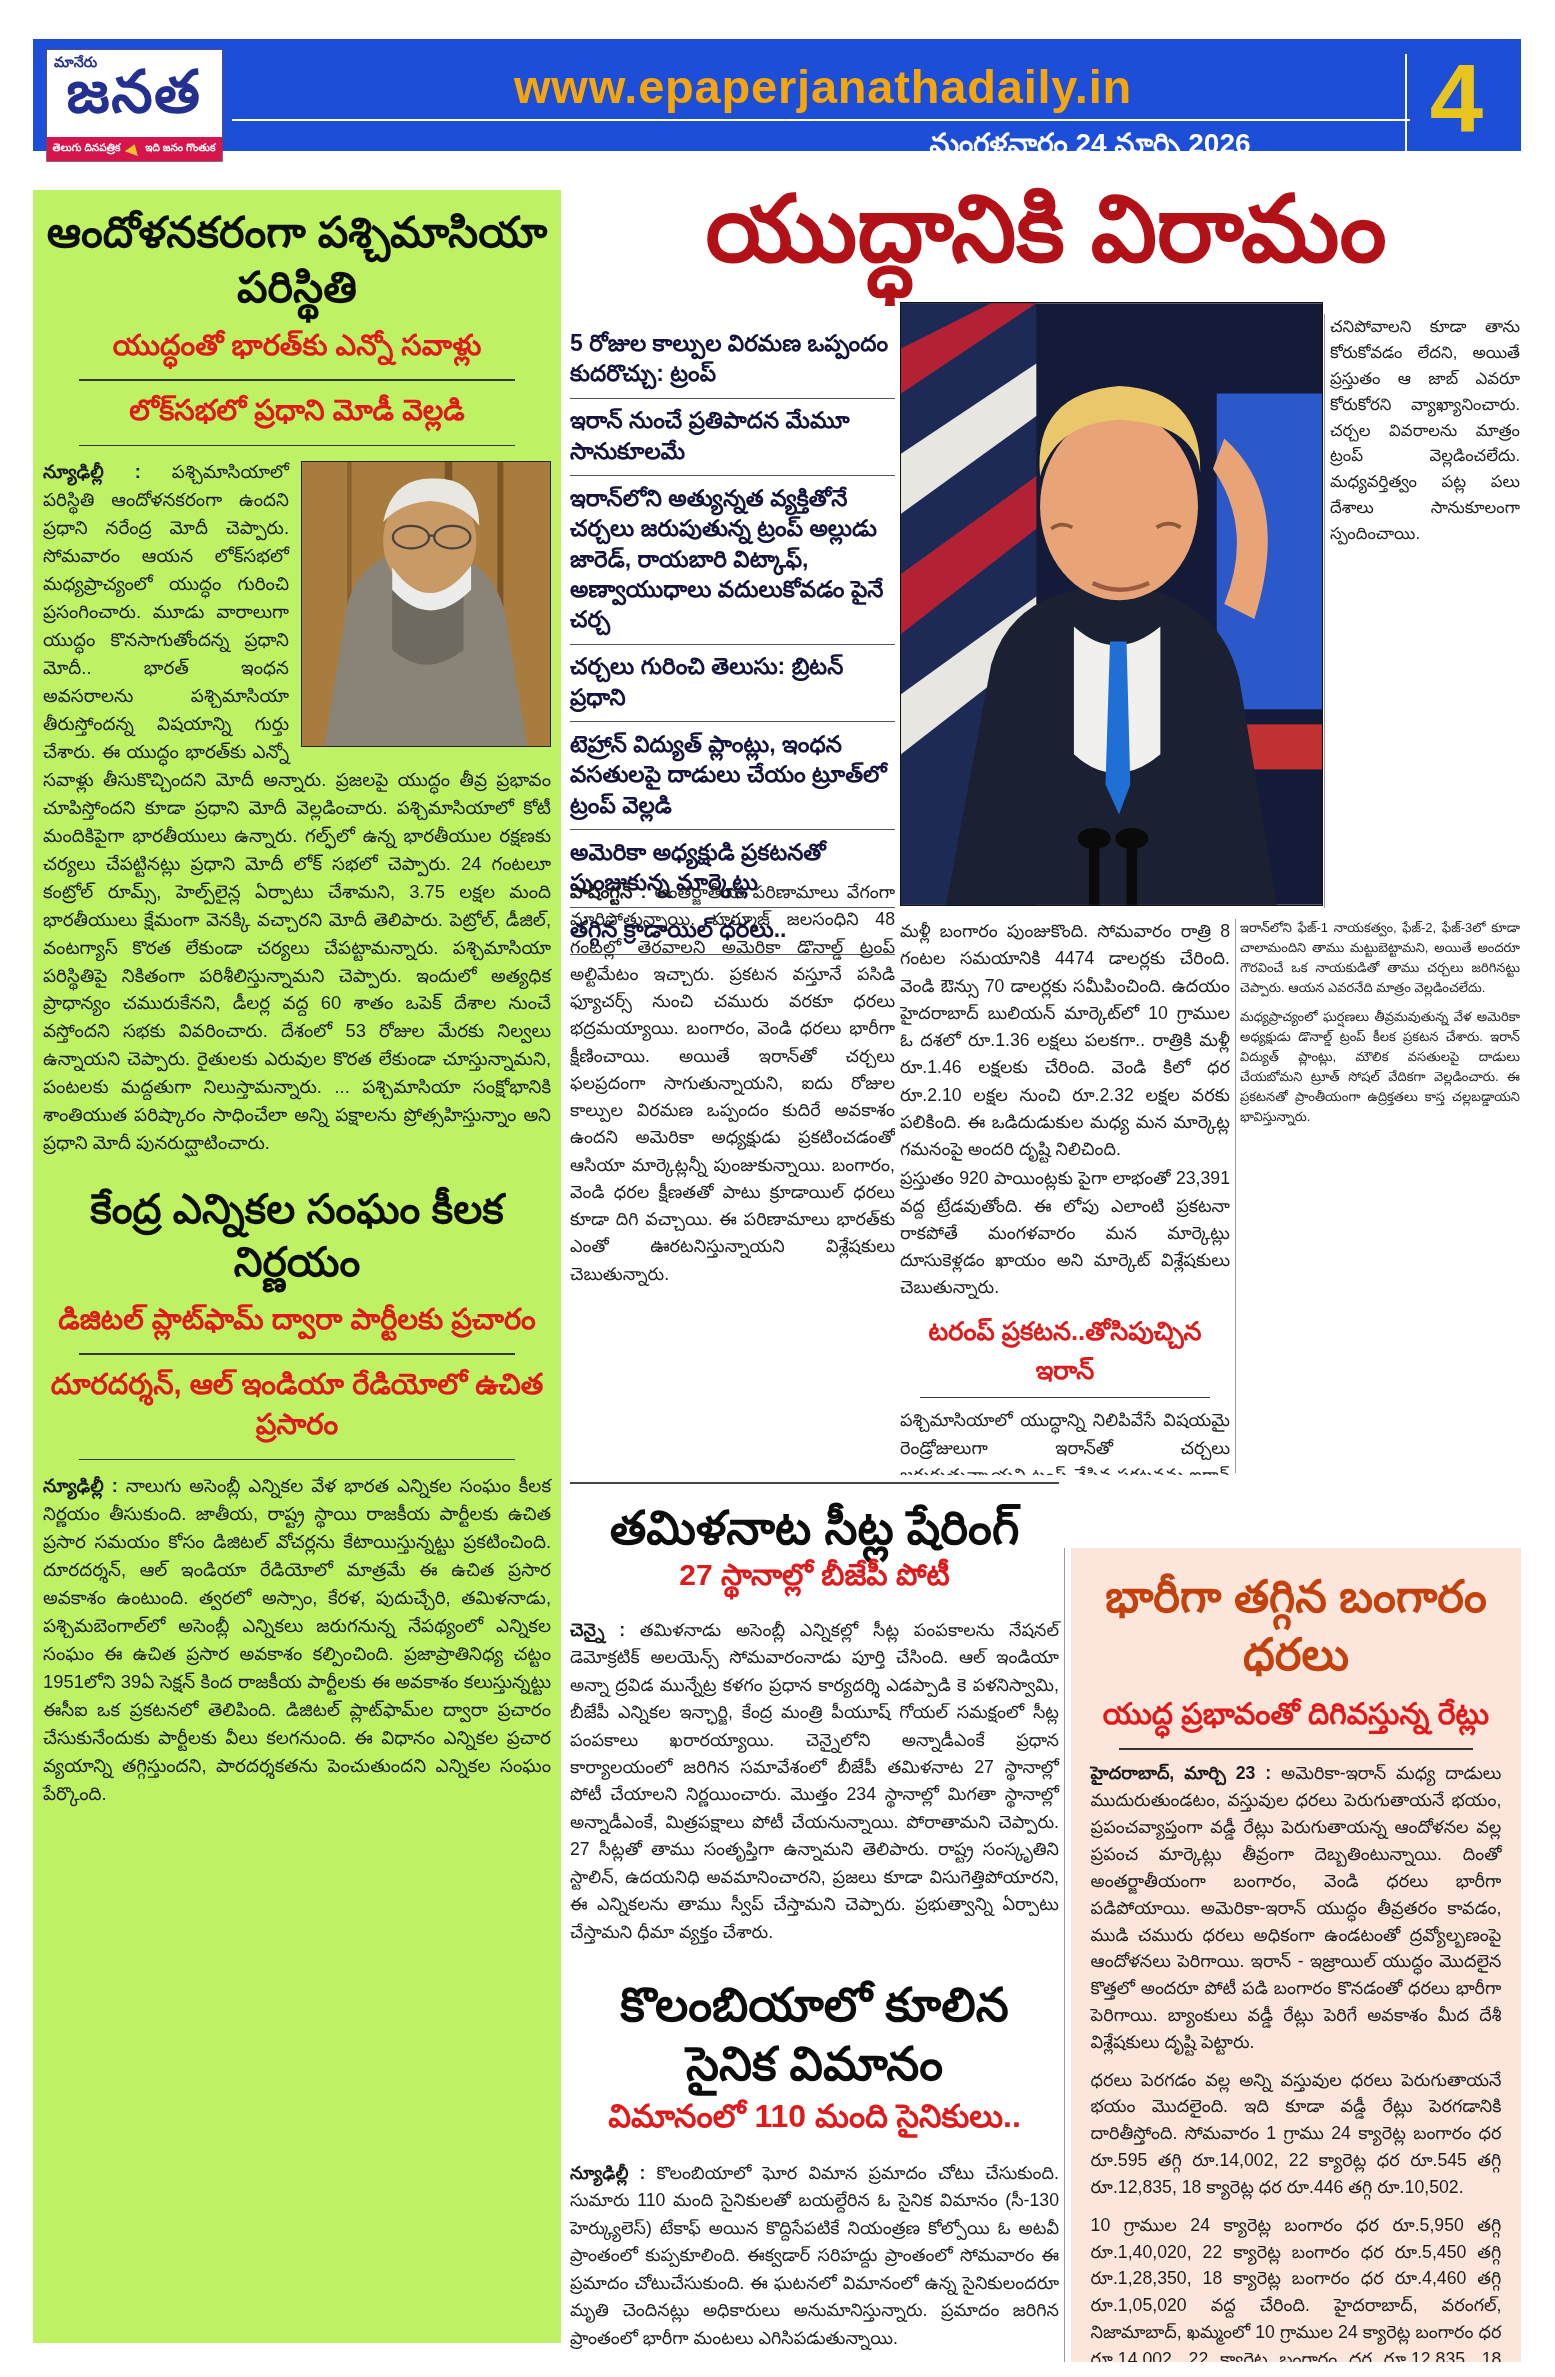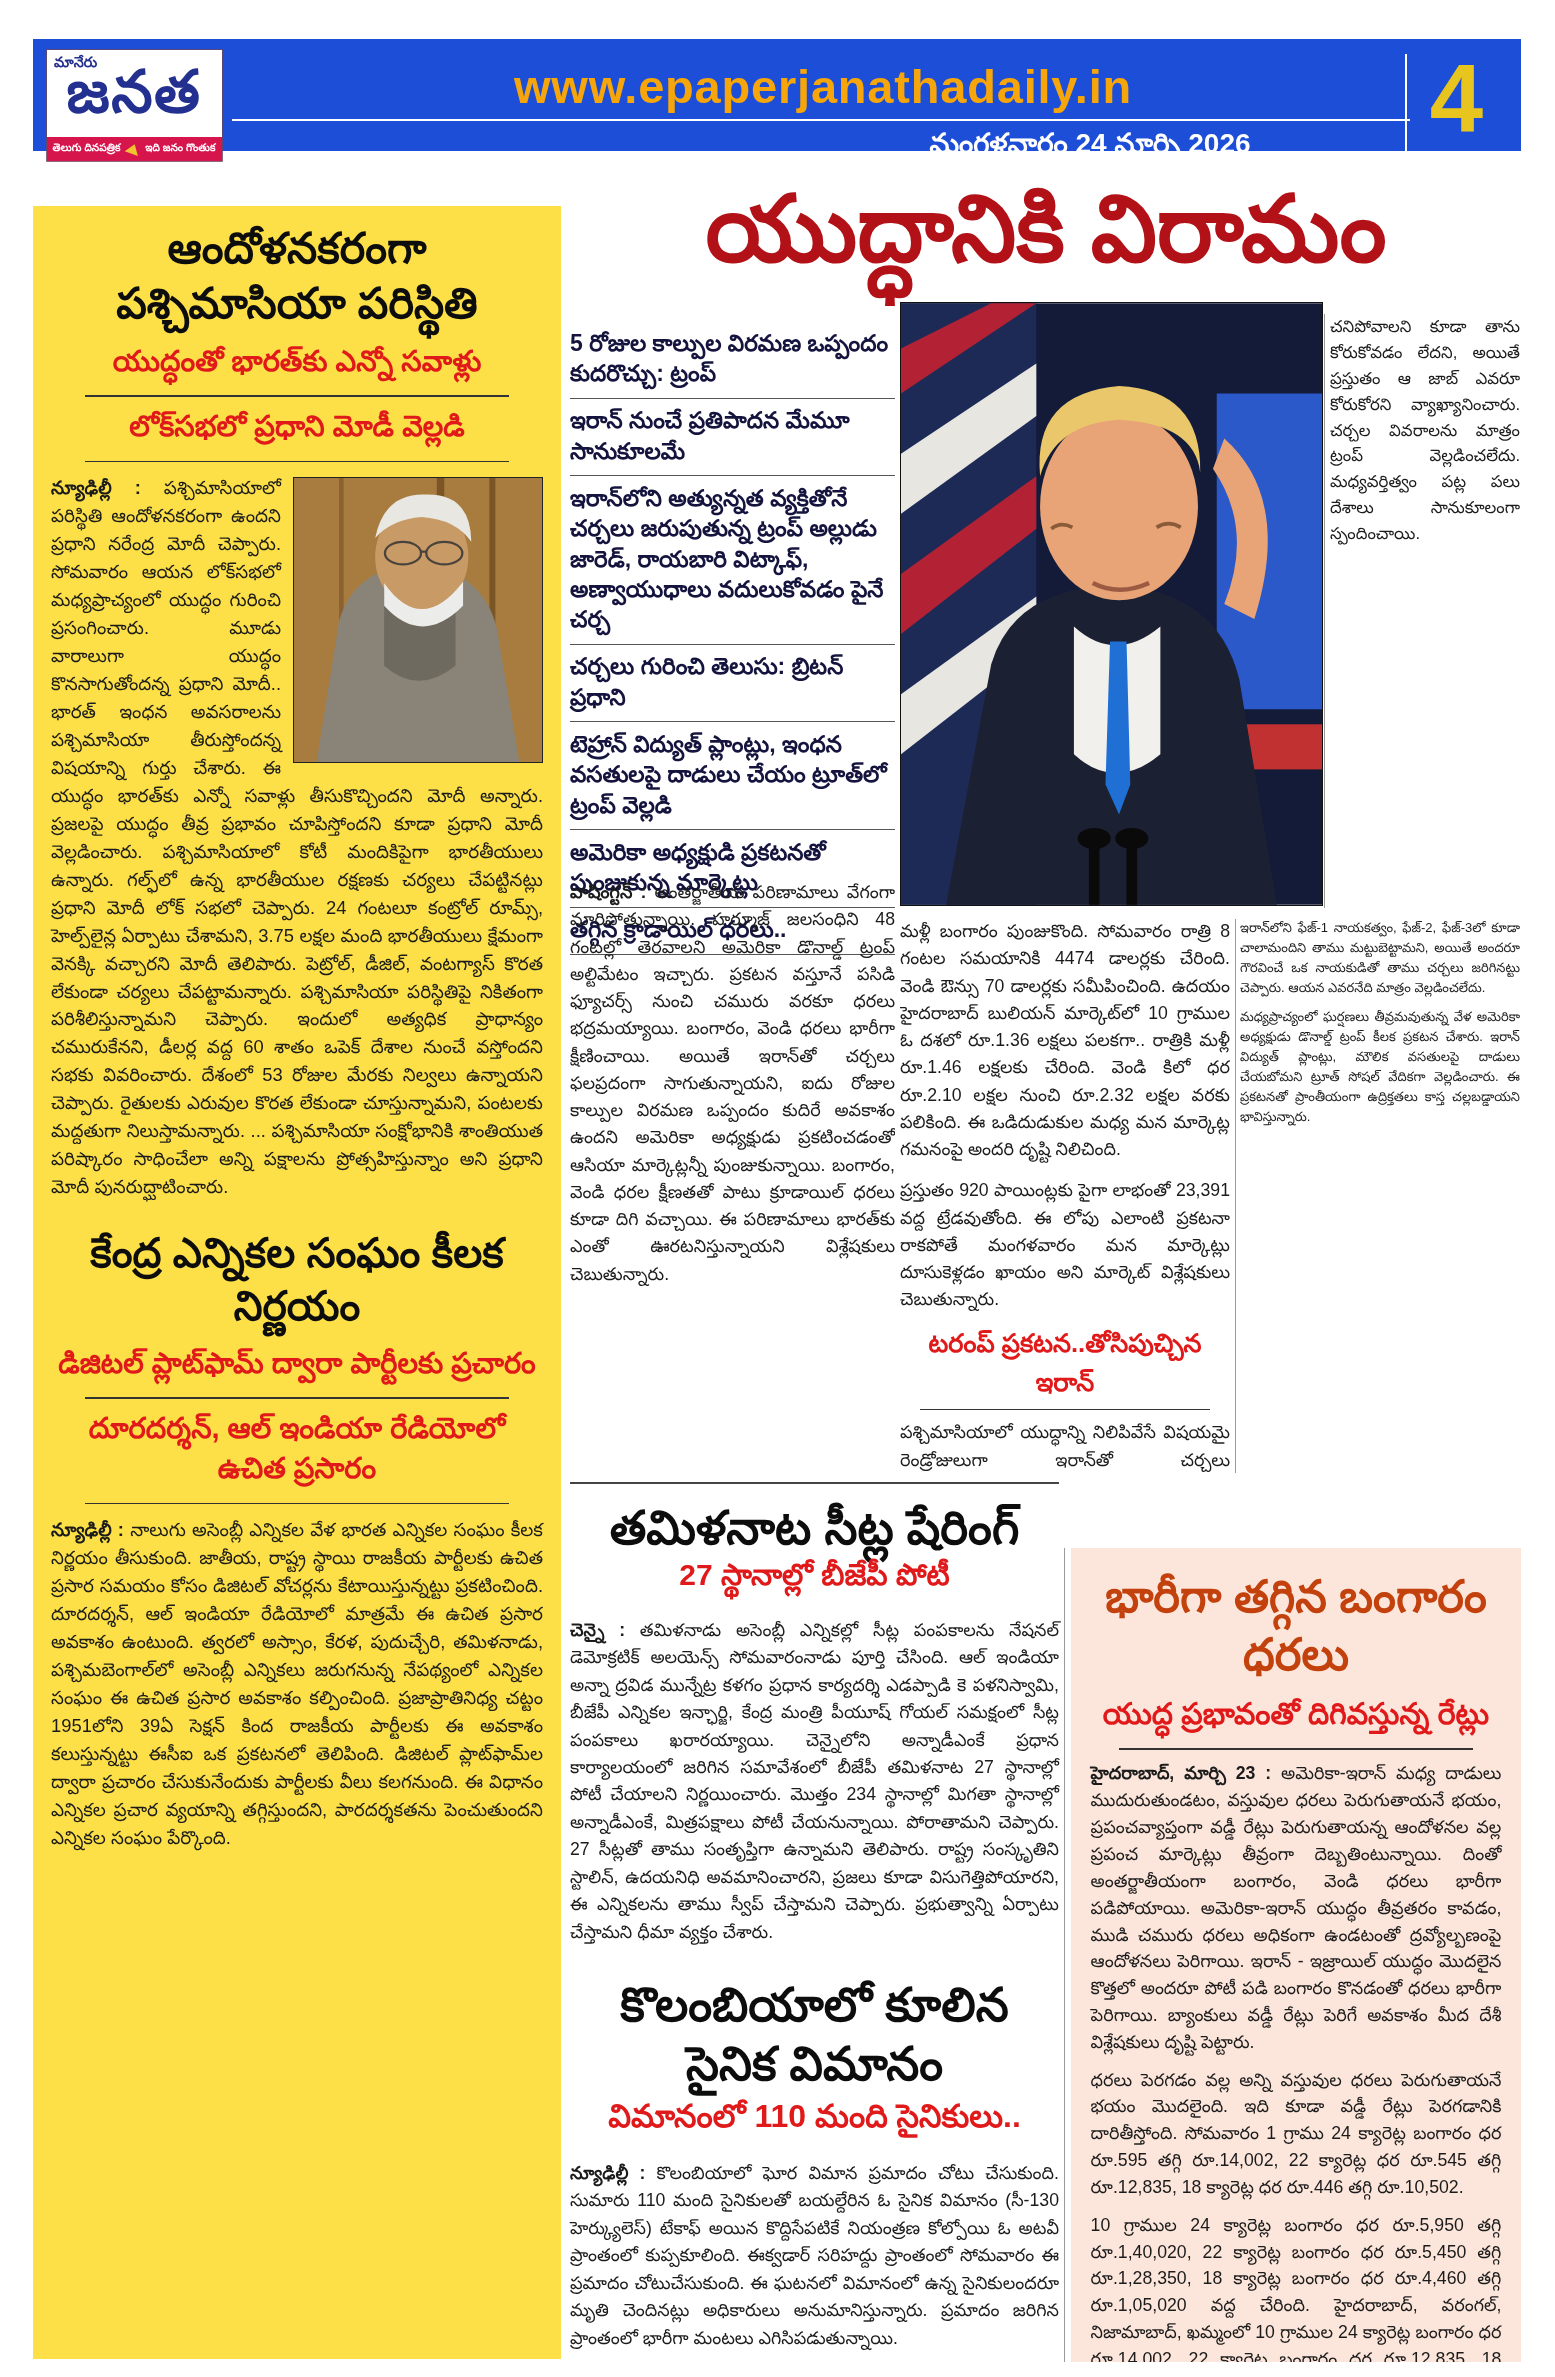--- a/index.html
+++ b/index.html
@@ -25,22 +25,22 @@
              font-size:28px;font-weight:bold;color:#ffffff;}
   .mast-vline{position:absolute;right:114px;top:15px;width:2.3px;height:101px;background:#ffffff;}
   .mast-pagenum{position:absolute;right:19.6px;top:1.5px;width:90px;text-align:center;
                 font-size:96px;font-weight:900;color:#E7C51E;line-height:1.2;}
 
   
   .lead-headline{position:absolute;left:572px;top:181px;width:948px;text-align:center;
                  font-size:93px;font-weight:900;color:#B21117;line-height:1.05;}
 
   
-  .left-box{position:absolute;left:33px;top:190px;width:528px;height:2153px;background:#fde047;
-            box-sizing:border-box;padding:15px 18px;overflow:hidden;margin-top:16px;}
+  .left-box{position:absolute;left:33px;top:190px;width:528px;height:2153px;background:#bef264;
+            box-sizing:border-box;padding:15px 10px;overflow:hidden;}
   .story-h1{font-size:43px;font-weight:900;line-height:1.28;text-align:center;color:#0d0d0d;}
   .red-sub{color:#E01A1A;font-weight:bold;text-align:center;}
   .left-box .red-sub{font-size:29px;margin-top:13.5px;}
   .rule{height:1.5px;background:#333;width:86%;margin:10.5px auto 0;}
   .body-txt{font-size:18.4px;line-height:1.52;text-align:justify;color:#1b1b1b;margin-top:12px;}
   .dateline{font-weight:bold;}
   .modi-photo{float:right;width:248px;height:284px;margin:3px 0 7.5px 12px;border:0.8px solid #222;}
   .story2{margin-top:25.6px;}
   .story-h2{font-size:41px;font-weight:900;line-height:1.3;text-align:center;color:#0d0d0d;}
 
@@ -184,21 +184,21 @@
     <span>చనిపోవాలని కూడా తాను కోరుకోవడం లేదని, అయితే ప్రస్తుతం ఆ జాబ్ ఎవరూ కోరుకోరని వ్యాఖ్యానించారు. చర్చల వివరాలను మాత్రం ట్రంప్ వెల్లడించలేదు. మధ్యవర్తిత్వం పట్ల పలు దేశాలు సానుకూలంగా స్పందించాయి.</span>
   </div>
 
   <div class="col-wash">
     <span class="dateline">వాషింగ్టన్ :</span>
     <span>అంతర్జాతీయ పరిణామాలు వేగంగా మారిపోతున్నాయి. హర్మూజ్ జలసంధిని 48 గంటల్లో తెరవాలని అమెరికా డొనాల్డ్ ట్రంప్ అల్టిమేటం ఇచ్చారు. ప్రకటన వస్తూనే పసిడి ఫ్యూచర్స్ నుంచి చమురు వరకూ ధరలు భద్రమయ్యాయి. బంగారం, వెండి ధరలు భారీగా క్షీణించాయి. అయితే ఇరాన్‌తో చర్చలు ఫలప్రదంగా సాగుతున్నాయని, ఐదు రోజుల కాల్పుల విరమణ ఒప్పందం కుదిరే అవకాశం ఉందని అమెరికా అధ్యక్షుడు ప్రకటించడంతో ఆసియా మార్కెట్లన్నీ పుంజుకున్నాయి. బంగారం, వెండి ధరల క్షీణతతో పాటు క్రూడాయిల్ ధరలు కూడా దిగి వచ్చాయి. ఈ పరిణామాలు భారత్‌కు ఎంతో ఊరటనిస్తున్నాయని విశ్లేషకులు చెబుతున్నారు.</span>
   </div>
 
   <div class="col-a">
     <div>మళ్లీ బంగారం పుంజుకొంది. సోమవారం రాత్రి 8 గంటల సమయానికి 4474 డాలర్లకు చేరింది. వెండి ఔన్సు 70 డాలర్లకు సమీపించింది. ఉదయం హైదరాబాద్ బులియన్ మార్కెట్‌లో 10 గ్రాముల ఓ దశలో రూ.1.36 లక్షలు పలకగా.. రాత్రికి మళ్లీ రూ.1.46 లక్షలకు చేరింది. వెండి కిలో ధర రూ.2.10 లక్షల నుంచి రూ.2.32 లక్షల వరకు పలికింది. ఈ ఒడిదుడుకుల మధ్య మన మార్కెట్ల గమనంపై అందరి దృష్టి నిలిచింది.</div>
-    <div style="margin-top:14px;">ప్రస్తుతం 920 పాయింట్లకు పైగా లాభంతో 23,391 వద్ద ట్రేడవుతోంది. ఈ లోపు ఎలాంటి ప్రకటనా రాకపోతే మంగళవారం మన మార్కెట్లు దూసుకెళ్లడం ఖాయం అని మార్కెట్ విశ్లేషకులు చెబుతున్నారు.</div>
+    <div style="margin-top:2px;">ప్రస్తుతం 920 పాయింట్లకు పైగా లాభంతో 23,391 వద్ద ట్రేడవుతోంది. ఈ లోపు ఎలాంటి ప్రకటనా రాకపోతే మంగళవారం మన మార్కెట్లు దూసుకెళ్లడం ఖాయం అని మార్కెట్ విశ్లేషకులు చెబుతున్నారు.</div>
     <div class="red-sub">టరంప్ ప్రకటన..తోసిపుచ్చిన ఇరాన్</div>
     <div class="hairline"></div>
     <div>పశ్చిమాసియాలో యుద్ధాన్ని నిలిపివేసే విషయమై రెండ్రోజులుగా ఇరాన్‌తో చర్చలు జరుగుతున్నాయని ట్రంప్ చేసిన ప్రకటనను ఇరాన్ తోసిపుచ్చింది. ఎలాంటి అధికారిక చర్చలు జరగడం లేదని స్పష్టం చేసింది.</div>
   </div>
 
   <div class="col-b">
     <div>ఇరాన్‌లోని ఫేజ్-1 నాయకత్వం, ఫేజ్-2, ఫేజ్-3లో కూడా చాలామందిని తాము మట్టుబెట్టామని, అయితే అందరూ గౌరవించే ఒక నాయకుడితో తాము చర్చలు జరిగినట్టు చెప్పారు. ఆయన ఎవరనేది మాత్రం వెల్లడించలేదు.</div>
     <div style="margin-top:9px;">మధ్యప్రాచ్యంలో ఘర్షణలు తీవ్రమవుతున్న వేళ అమెరికా అధ్యక్షుడు డొనాల్డ్ ట్రంప్ కీలక ప్రకటన చేశారు. ఇరాన్ విద్యుత్ ప్లాంట్లు, మౌలిక వసతులపై దాడులు చేయబోమని ట్రూత్ సోషల్ వేదికగా వెల్లడించారు. ఈ ప్రకటనతో ప్రాంతీయంగా ఉద్రిక్తతలు కాస్త చల్లబడ్డాయని భావిస్తున్నారు.</div>
   </div>
 

